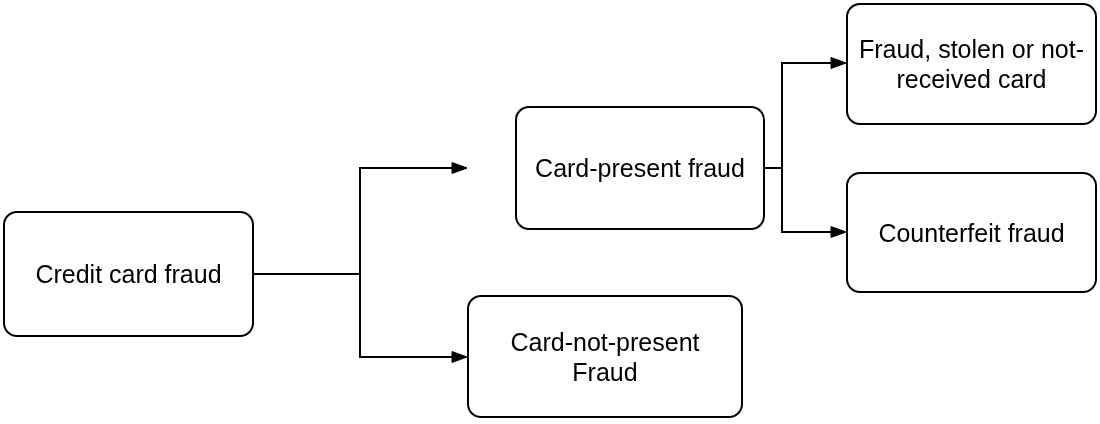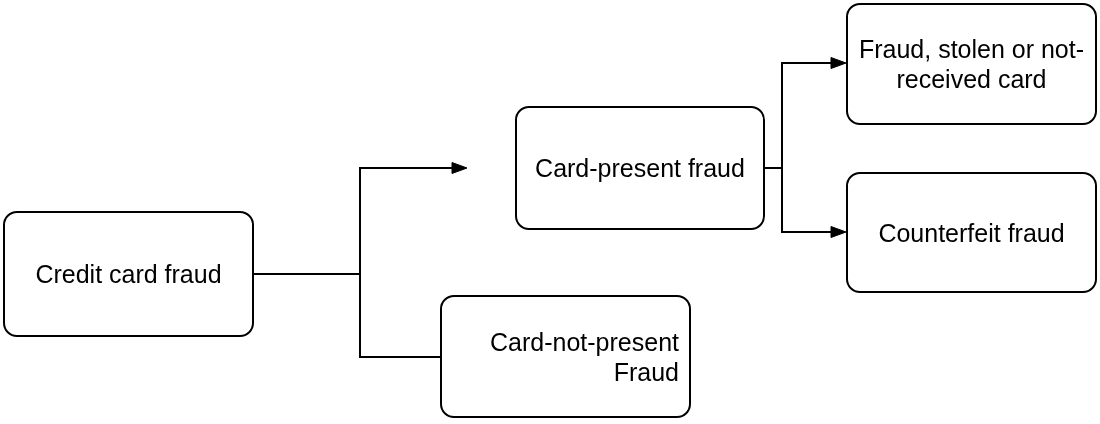--- a/index.html
+++ b/index.html
@@ -43,21 +43,21 @@
     align-items: center;
     justify-content: center;
     text-align: center;
     color: #000000;
     font-size: 25px;
     line-height: 1.2;
     padding: 0 10px;
   }
   .node-credit          { left: 3px;   top: 211px; width: 251px; height: 126px; align-items: center; }
   .node-card-present    { left: 467px; top: 106px; width: 250px; height: 124px; margin-left: 48px; }
-  .node-card-not-present{ left: 440px; top: 295px; width: 251px; height: 123px; text-align: right; }
+  .node-card-not-present{ left: 467px; top: 295px; width: 276px; height: 123px; }
   .node-lost-stolen     { left: 846px; top: 3px;   width: 251px; height: 122px; }
   .node-counterfeit     { left: 846px; top: 172px; width: 251px; height: 121px; }
 </style>
 </head>
 <body>
 
 <div class="canvas">
 
   <svg class="edges-layer" viewBox="0 0 1100 424" xmlns="http://www.w3.org/2000/svg">
 

